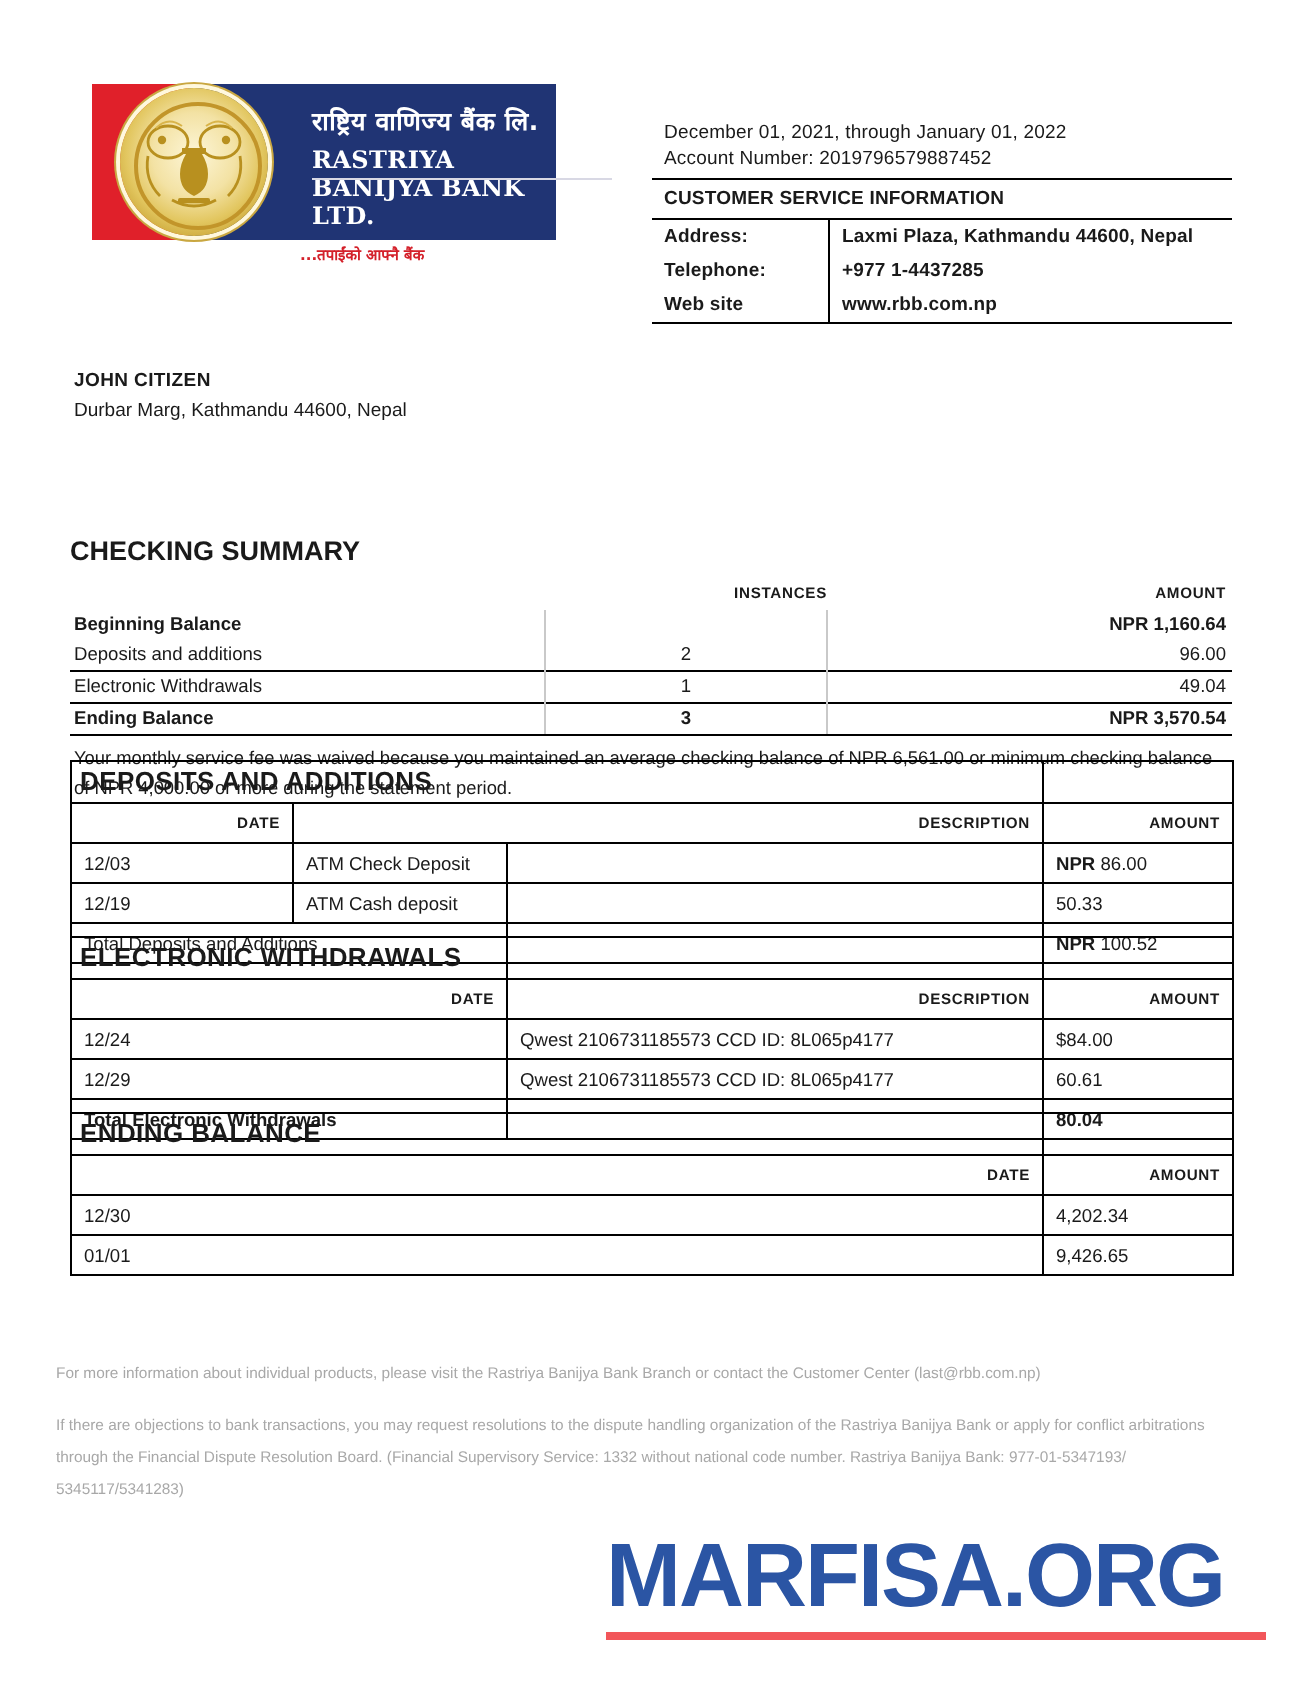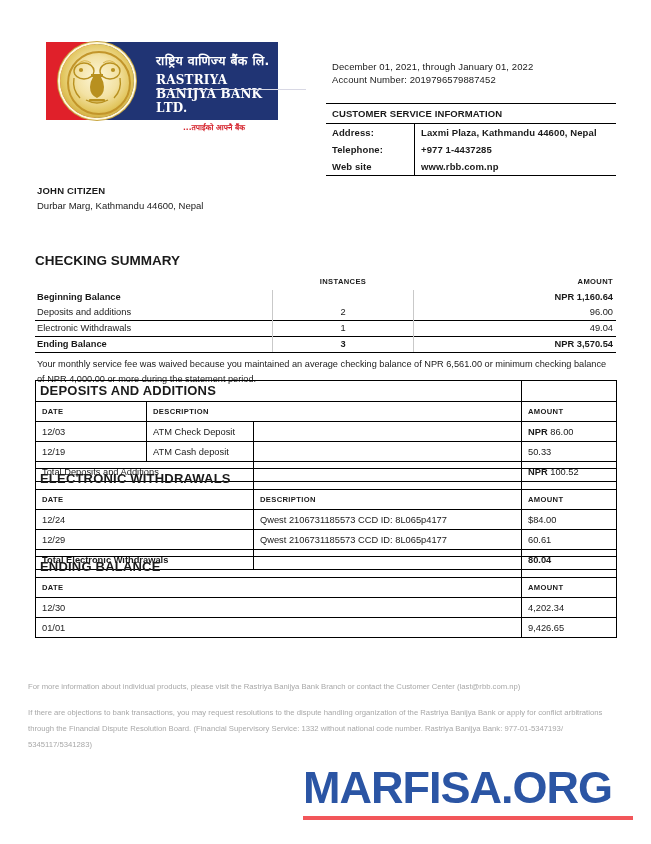--- a/index.html
+++ b/index.html
@@ -19,57 +19,57 @@
     background:radial-gradient(circle at 50% 45%, #fdf6d8 0%, #f3e2a4 38%, #e2c65f 62%, #c8a233 82%, #f7eec6 100%);
     box-shadow:0 0 0 2px #fff8dd, 0 0 0 3px #c9a741;}
   .seal-inner{position:absolute;left:7px;top:7px;width:60px;height:60px;border-radius:50%;
     border:2px solid #c2952a;}
   .seal-art{position:absolute;left:0;top:0;width:74px;height:74px;}
   .logo-np{position:absolute;left:110px;top:10px;font-size:12.5px;font-weight:bold;color:#ffffff;
     letter-spacing:.3px;font-family:"DejaVu Sans",sans-serif;}
   .logo-en{position:absolute;left:110px;top:31px;font-size:12px;font-weight:bold;color:#ffffff;
     letter-spacing:.2px;font-family:"DejaVu Serif",serif;}
   .logo-underline{position:absolute;left:110px;top:47px;width:150px;height:1px;background:#d8d8e4;}
-  .logo-tag{position:absolute;left:104px;top:80px;width:128px;text-align:center;font-size:7.5px;
+  .logo-tag{position:absolute;left:104px;top:80px;width:128px;text-align:left;font-size:7.5px;
     color:#d4202a;font-weight:bold;font-family:"DejaVu Sans",sans-serif;}
 
   
   .hdr{position:absolute;left:326px;top:60px;width:290px;font-size:9.5px;line-height:13px;}
   .hdr-line{padding-left:6px;letter-spacing:.1px;}
-  .hdr-csi{border-top:1.6px solid #000;border-bottom:1.2px solid #000;margin-top:17px;
+  .hdr-csi{border-top:1.6px solid #000;border-bottom:1.2px solid #000;margin-top:3px;
     font-weight:bold;font-size:9.5px;padding:3px 0 3px 6px;letter-spacing:.1px;}
   .hdr-tbl{width:100%;border-collapse:collapse;font-size:9.5px;}
   .hdr-tbl td{padding:2px 0 2px 6px;vertical-align:top;letter-spacing:.1px;font-weight:bold;}
   .hdr-tbl td.k{width:82px;border-right:1.2px solid #000;}
   .hdr-box{border-bottom:1.4px solid #000;}
 
   
   .cust{position:absolute;left:37px;top:183px;font-size:9.5px;line-height:15px;}
   .cust-name{font-weight:bold;letter-spacing:.2px;}
-  .summary{position:absolute;left:35px;top:253px;width:581px;}
+  .summary{position:absolute;left:35px;top:268px;width:581px;}
   .sum-head{font-size:13.5px;font-weight:bold;padding-bottom:6px;}
   .sum-tbl{width:100%;border-collapse:collapse;font-size:9.3px;}
   .sum-tbl td{padding:2.5px 0;}
   .sum-tbl .c-lbl{width:235px;padding-left:2px;}
   .sum-tbl .c-ins{width:140px;text-align:center;border-left:0.6px solid #c9c9c9;border-right:0.6px solid #c9c9c9;}
   .sum-tbl .c-amt{text-align:right;padding-right:3px;}
   .sum-tbl tr.colhead td{font-size:7.6px;font-weight:bold;letter-spacing:.35px;padding-bottom:4px;}
-  .sum-tbl tr.colhead .c-ins,.sum-tbl tr.colhead .c-amt{border:0;}
+  .sum-tbl tr.colhead .c-ins,.sum-tbl tr.colhead .c-amt{border:0;text-align:right;}
   .sum-tbl tr.bold td{font-weight:bold;}
   .row-line td{border-top:1px solid #000;}
   .row-thick td{border-top:1.3px solid #000;border-bottom:1.3px solid #000;}
   .sum-note{font-size:9.2px;line-height:15px;padding:4px 2px 5px 2px;}
 
   
   .tbl{position:absolute;left:35px;width:581px;border-collapse:collapse;table-layout:fixed;}
   .tbl td{border:1px solid #000;font-size:9.3px;padding:3px 6px;vertical-align:middle;height:13px;}
   .tbl td.banner{border-left:1px solid #000;border-right:1px solid #000;border-top:1.4px solid #000;
     border-bottom:1px solid #000;font-size:13px;font-weight:bold;letter-spacing:.2px;padding:2px 4px 3px 4px;}
   .tbl td.banner-blank{border:1px solid #000;border-top:1.4px solid #000;}
-  .tbl td.ch{font-size:7.6px;font-weight:bold;letter-spacing:.35px;padding:3px 6px;}
+  .tbl td.ch{font-size:7.6px;font-weight:bold;letter-spacing:.35px;padding:3px 6px;text-align:right;}
   .tbl td.amt{}
   .tbl td.b{font-weight:bold;}
   .cur{font-weight:bold;}
   .t-dep{top:380px;}
   .t-ew{top:468px;}
   .t-eb{top:556px;}
 
   
   .foot{position:absolute;left:28px;top:679px;width:580px;font-size:7.7px;line-height:16px;color:#a8a8a8;}
   .foot p{margin:0 0 10px 0;}

